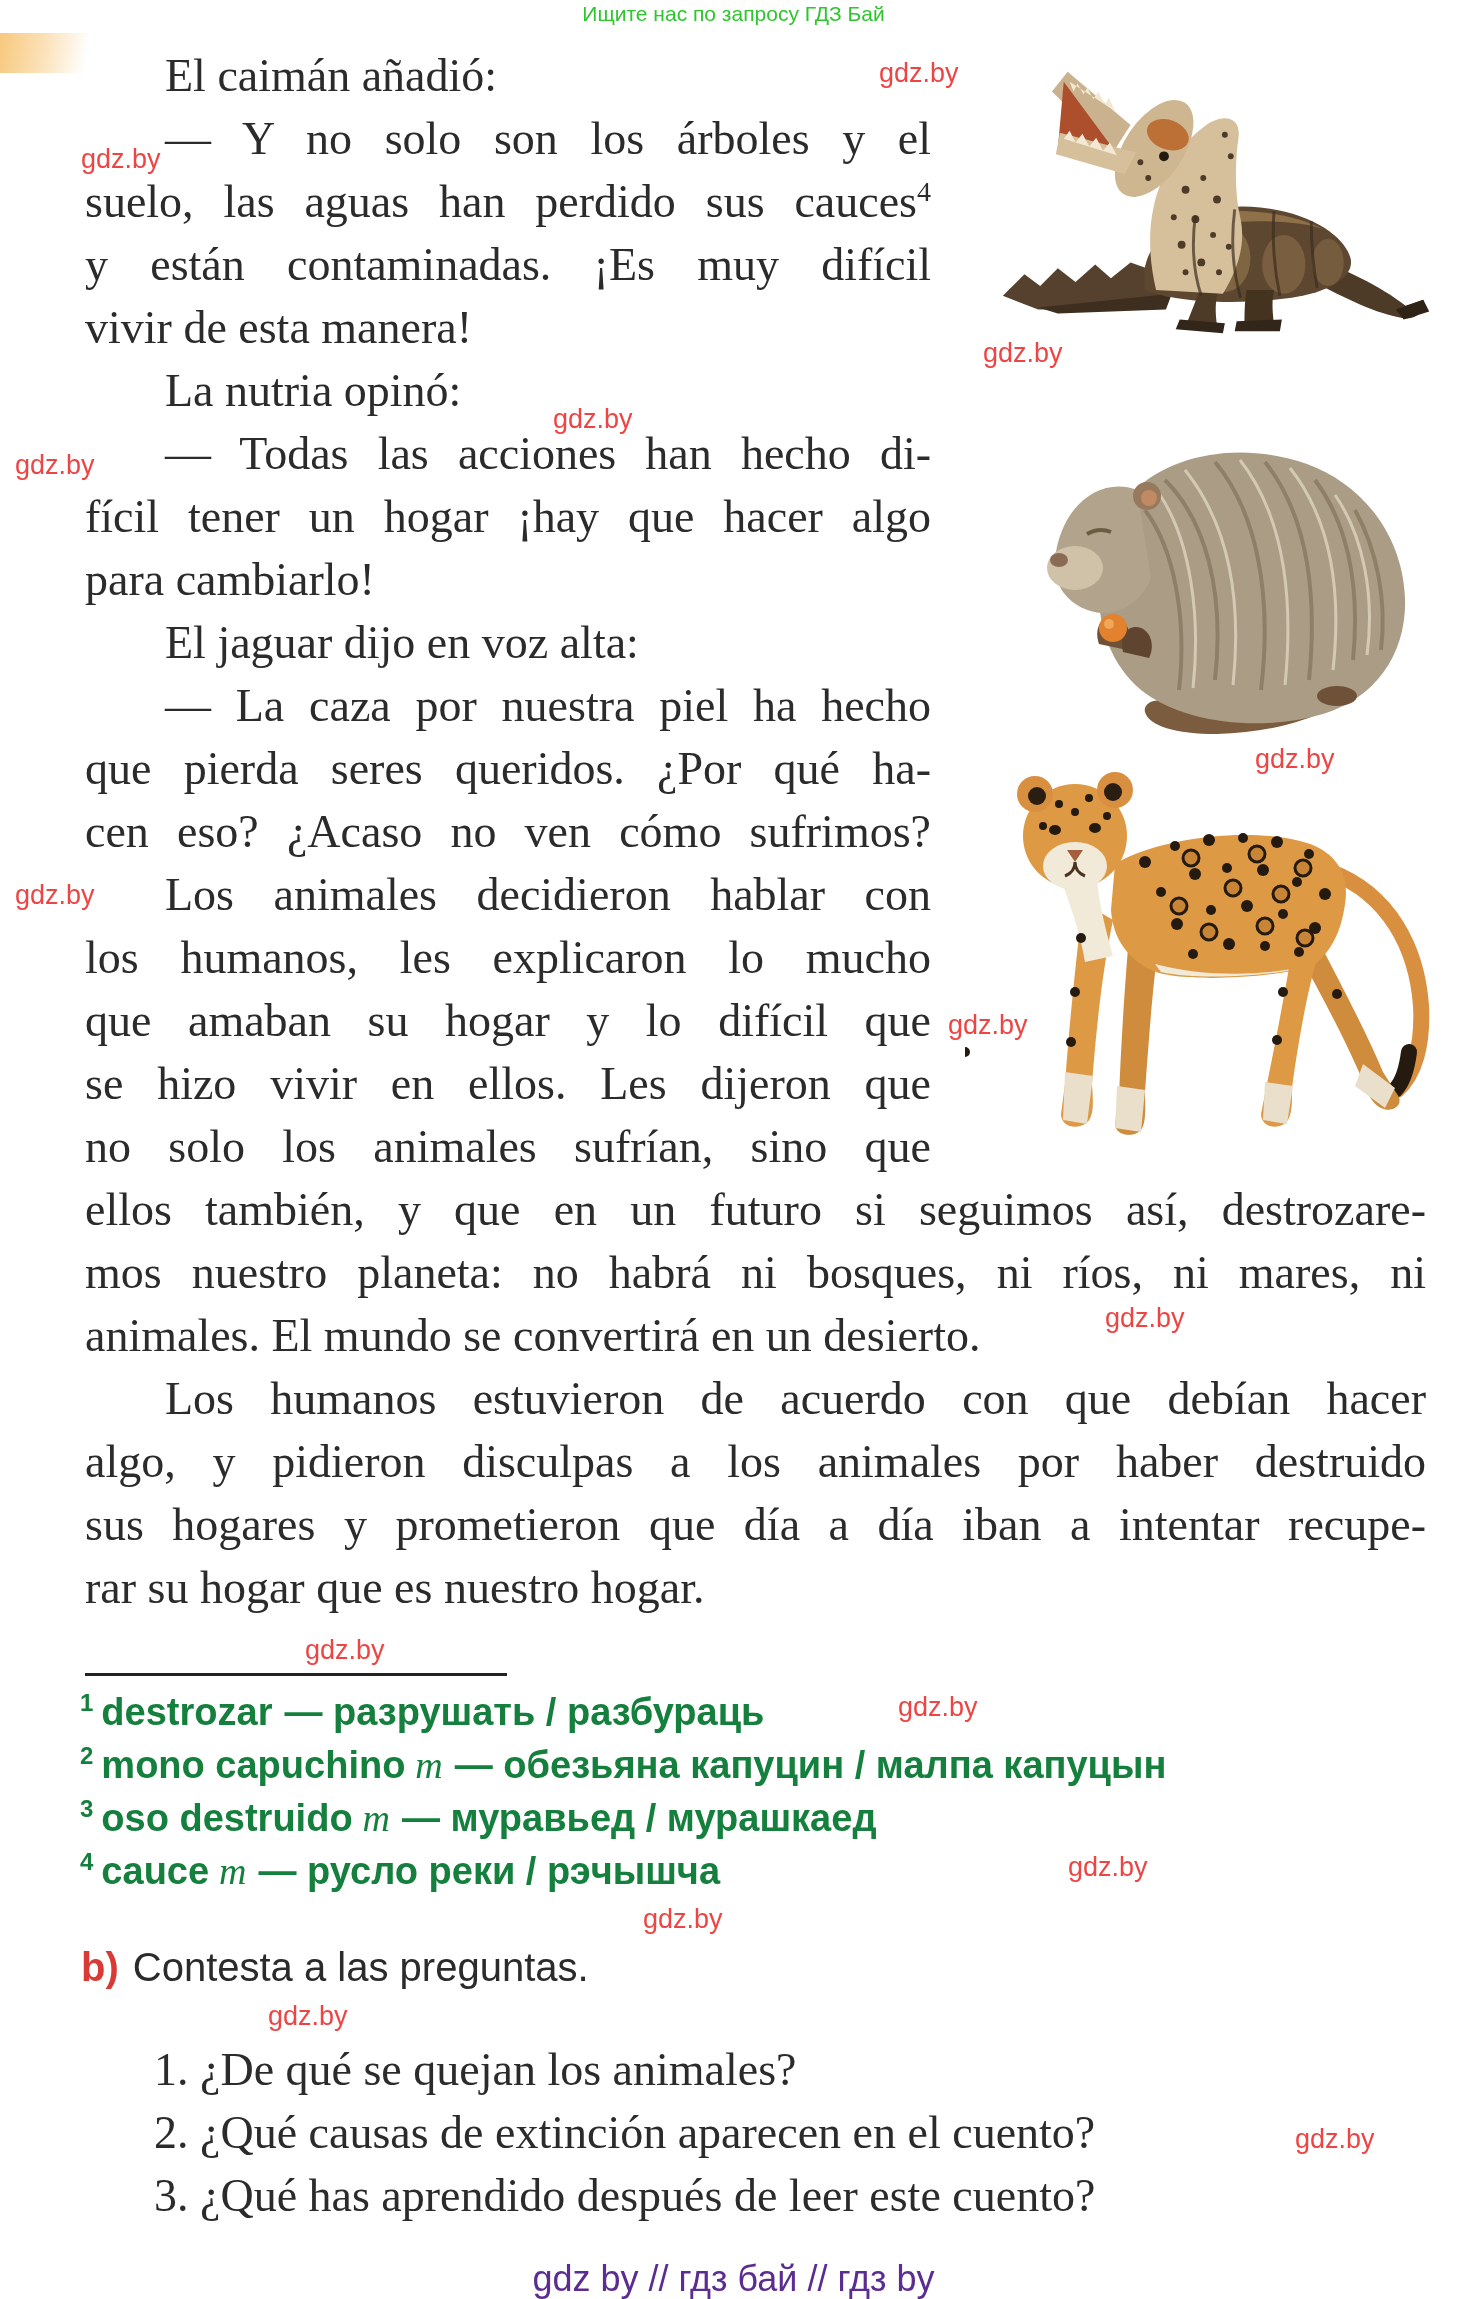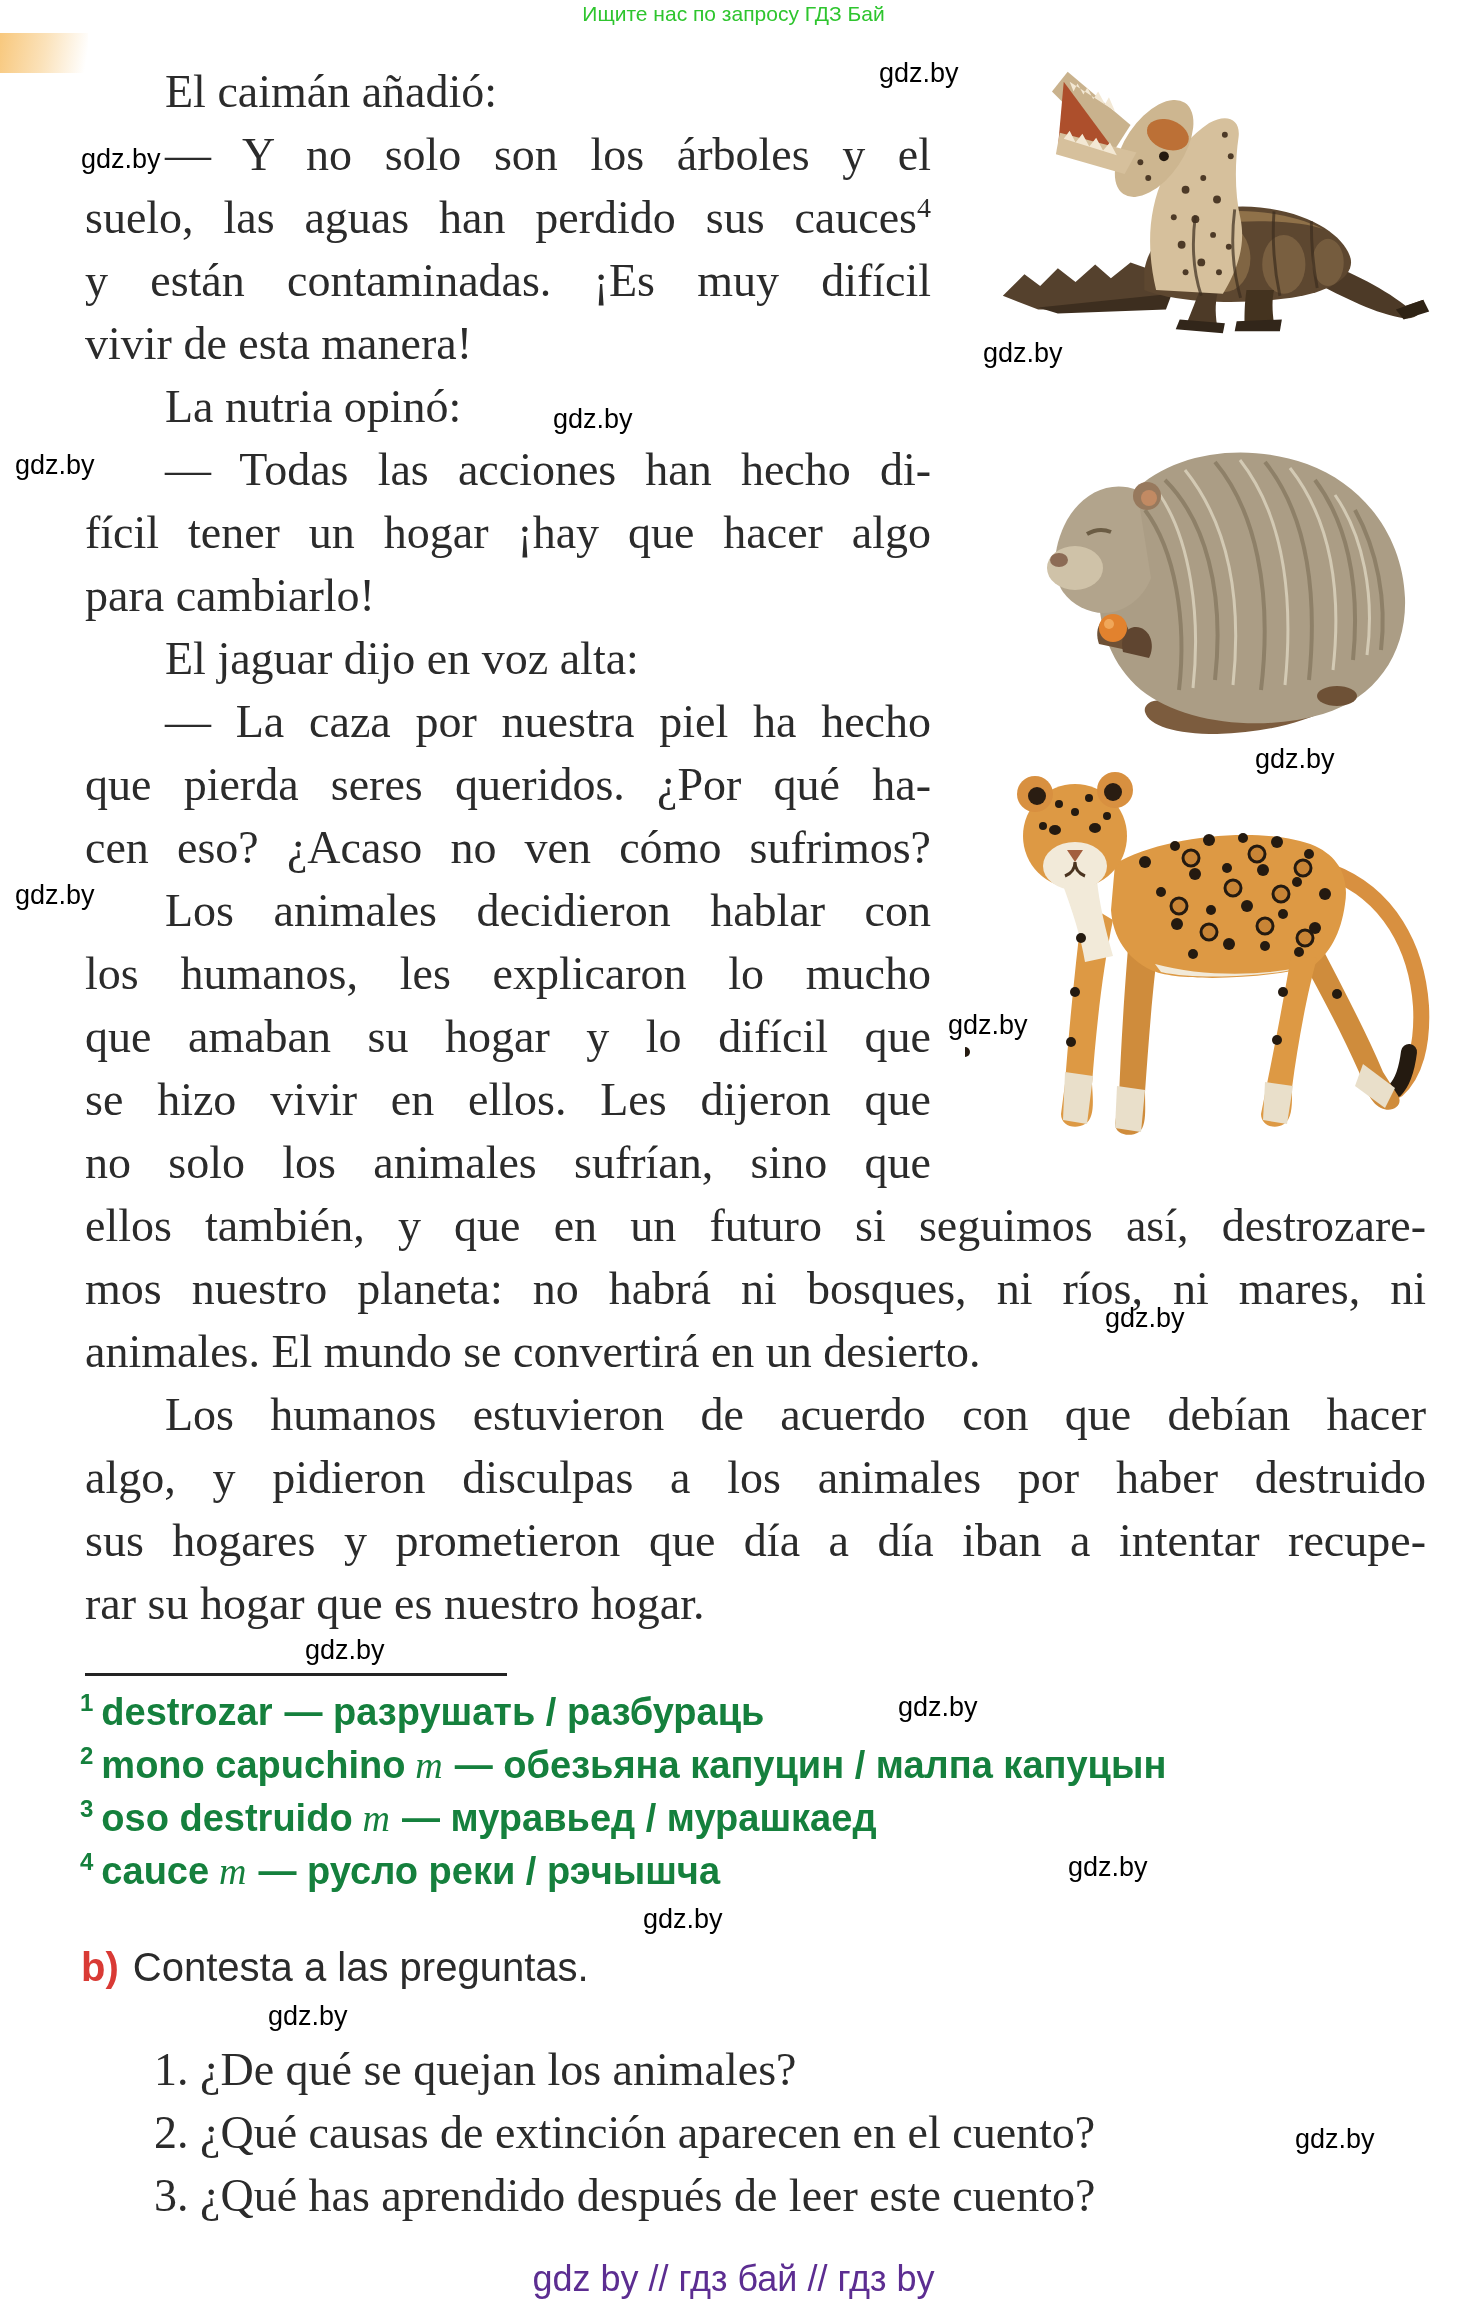--- a/index.html
+++ b/index.html
@@ -5,29 +5,29 @@
   html,body{margin:0;padding:0;background:#888;}
   .page{position:relative;width:1467px;height:2299px;background:#ffffff;margin:0 auto;
         font-family:"Liberation Serif",serif;color:#2b2b2b;overflow:hidden;}
 
   .promo{position:absolute;top:2px;left:0;width:100%;text-align:center;
          font-family:"Liberation Sans",sans-serif;font-size:21px;color:#2ec52e;}
 
   .swatch{position:absolute;left:0;top:33px;width:88px;height:40px;
           background:linear-gradient(100deg,#f8c87d 0%,#fbe2ba 50%,#ffffff 96%);}
 
-  .story{position:absolute;left:85px;top:60px;width:1341px;font-size:46px;line-height:63px;}
+  .story{position:absolute;left:85px;top:44px;width:1341px;font-size:46px;line-height:63px;}
   .ln{height:63px;}
   .ind{text-indent:80px;}
   .narrow{width:846px;}
   .just{text-align:justify;text-align-last:justify;}
   .sup{font-size:28px;vertical-align:super;line-height:0;}
 
   .wm{position:absolute;font-family:"Liberation Sans",sans-serif;font-size:27px;
-      color:#000000;white-space:nowrap;}
+      color:#ef4444;white-space:nowrap;}
 
   .fnrule{position:absolute;left:85px;top:1673px;width:422px;height:3px;background:#232323;}
 
   .footnotes{position:absolute;left:80px;top:1686px;font-family:"Liberation Sans",sans-serif;
              font-size:38px;font-weight:bold;color:#15803d;}
   .fnline{height:53px;line-height:53px;white-space:nowrap;}
   .fn-n{font-size:24px;vertical-align:super;line-height:0;margin-right:8px;}
   .fn-g{font-family:"Liberation Serif",serif;font-weight:normal;font-style:italic;margin-left:10px;}
   .fn-tr{margin-left:12px;}
 

